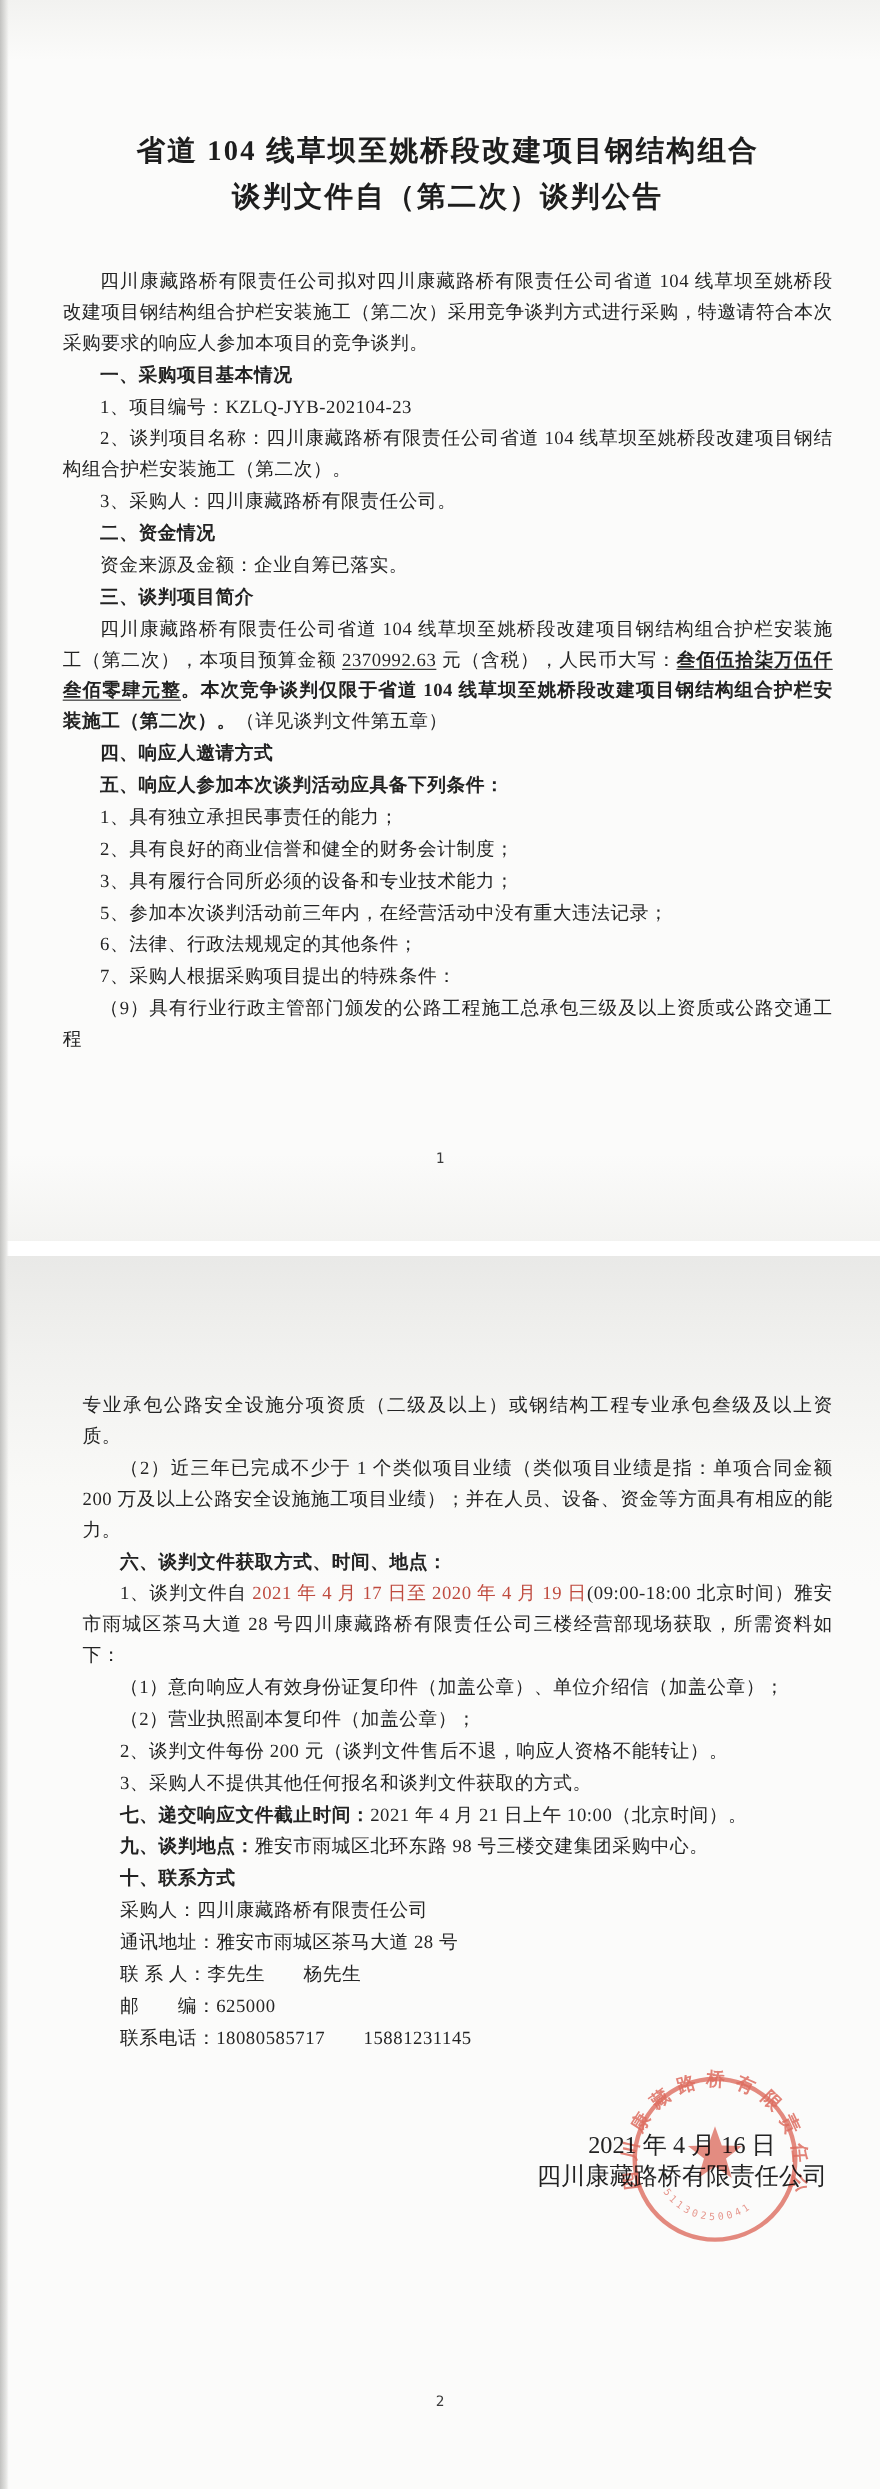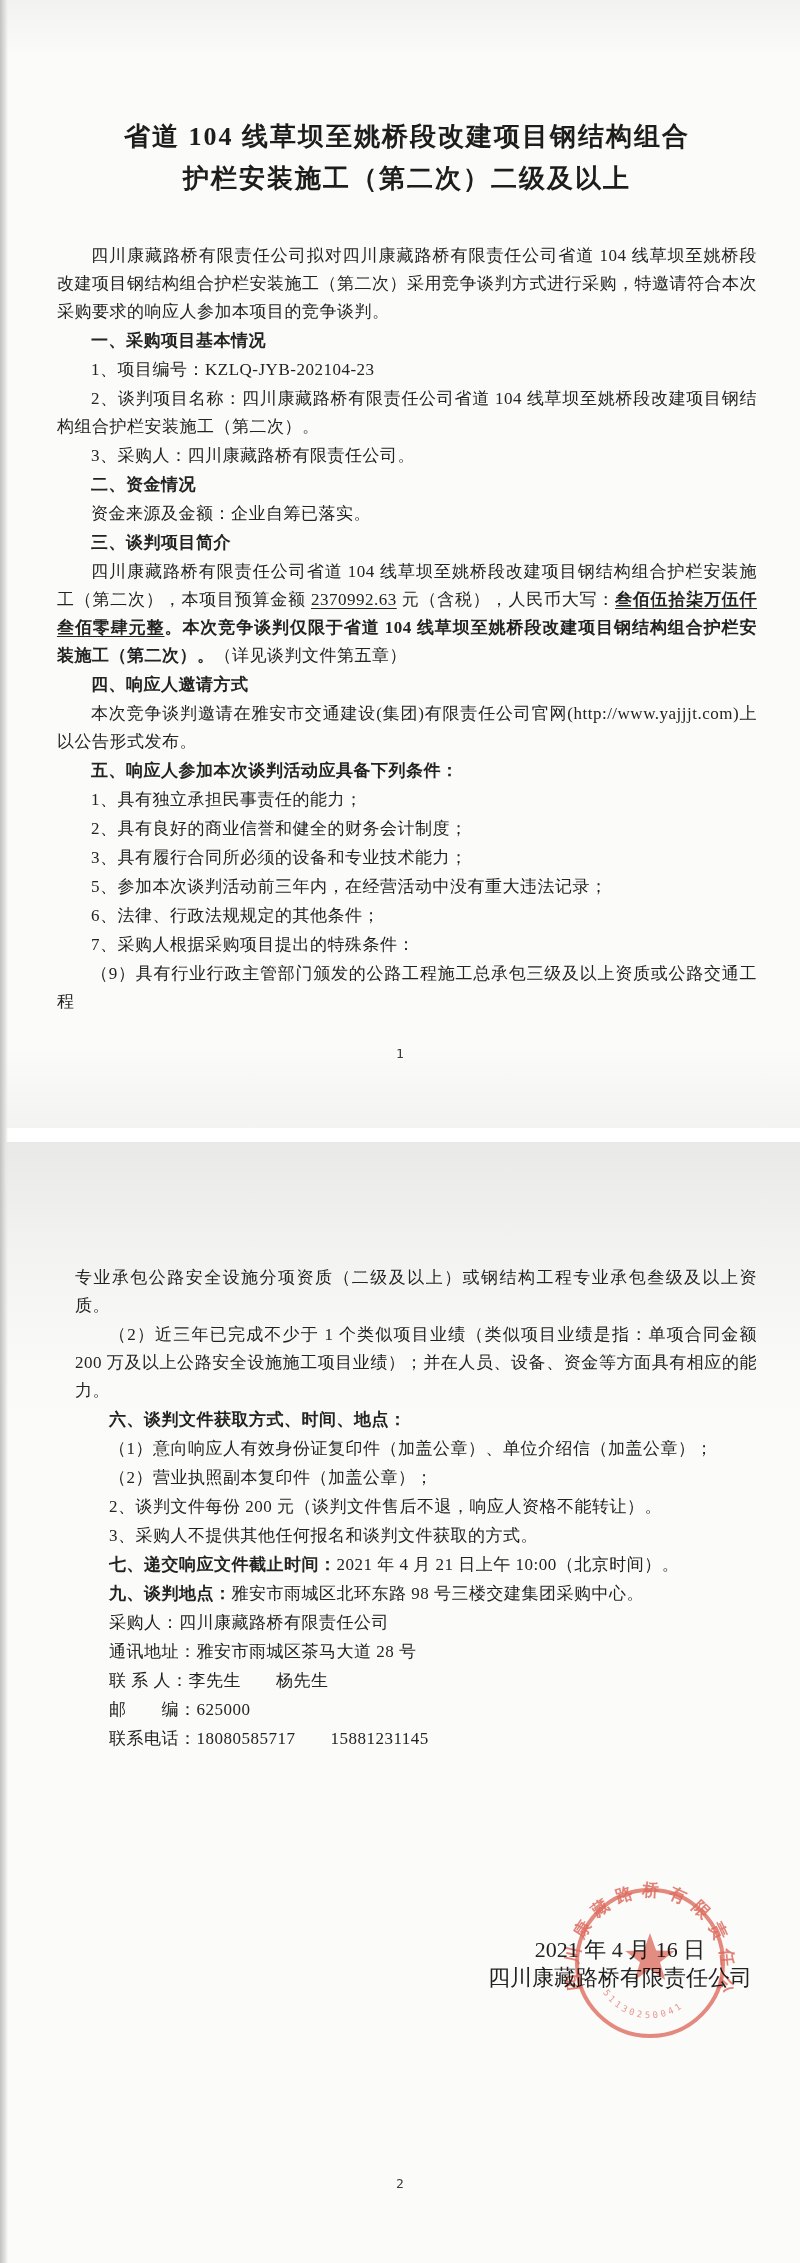--- a/index.html
+++ b/index.html
@@ -70,38 +70,37 @@
 <body>
 
 <div class="scan">
   <div class="edge-strip"></div>
 
   <div class="page page1">
     <div class="col1">
 
       <div class="doc-title">
         <div>省道 104 线草坝至姚桥段改建项目钢结构组合</div>
-        <div>护栏安装施工（第二次）二级及以上</div>
+        <div>谈判文件自（第二次）谈判公告</div>
       </div>
 
       <p class="p first">四川康藏路桥有限责任公司拟对四川康藏路桥有限责任公司省道 104 线草坝至姚桥段改建项目钢结构组合护栏安装施工（第二次）采用竞争谈判方式进行采购，特邀请符合本次采购要求的响应人参加本项目的竞争谈判。</p>
 
       <p class="p b">一、采购项目基本情况</p>
       <p class="p">1、项目编号：KZLQ-JYB-202104-23</p>
       <p class="p">2、谈判项目名称：四川康藏路桥有限责任公司省道 104 线草坝至姚桥段改建项目钢结构组合护栏安装施工（第二次）。</p>
       <p class="p">3、采购人：四川康藏路桥有限责任公司。</p>
 
       <p class="p b">二、资金情况</p>
       <p class="p">资金来源及金额：企业自筹已落实。</p>
 
       <p class="p b">三、谈判项目简介</p>
       <p class="p"><span>四川康藏路桥有限责任公司省道 104 线草坝至姚桥段改建项目钢结构组合护栏安装施工（第二次），本项目预算金额 </span><span class="u">2370992.63</span><span> 元（含税），人民币大写：</span><span class="b u">叁佰伍拾柒万伍仟叁佰零肆元整</span><span class="b">。本次竞争谈判仅限于省道 104 线草坝至姚桥段改建项目钢结构组合护栏安装施工（第二次）。</span><span>（详见谈判文件第五章）</span></p>
 
       <p class="p b">四、响应人邀请方式</p>
-      <p class="p">本次竞争谈判邀请在雅安市交通建设(集团)有限责任公司官网(http://www.yajjjt.com)上以公告形式发布。</p>
 
       <p class="p b">五、响应人参加本次谈判活动应具备下列条件：</p>
       <p class="p">1、具有独立承担民事责任的能力；</p>
       <p class="p">2、具有良好的商业信誉和健全的财务会计制度；</p>
       <p class="p">3、具有履行合同所必须的设备和专业技术能力；</p>
       <p class="p">5、参加本次谈判活动前三年内，在经营活动中没有重大违法记录；</p>
       <p class="p">6、法律、行政法规规定的其他条件；</p>
       <p class="p">7、采购人根据采购项目提出的特殊条件：</p>
       <p class="p">（9）具有行业行政主管部门颁发的公路工程施工总承包三级及以上资质或公路交通工程</p>
     </div>
@@ -111,30 +110,32 @@
 
   <div class="page-gap"></div>
 
   <div class="page page2">
     <div class="col2" style="padding-top:122px;">
 
       <p class="p noindent">专业承包公路安全设施分项资质（二级及以上）或钢结构工程专业承包叁级及以上资质。</p>
       <p class="p">（2）近三年已完成不少于 1 个类似项目业绩（类似项目业绩是指：单项合同金额 200 万及以上公路安全设施施工项目业绩）；并在人员、设备、资金等方面具有相应的能力。</p>
 
       <p class="p b">六、谈判文件获取方式、时间、地点：</p>
+      <p class="p"><span>1、谈判文件自 </span><span class="red">2021 年 4 月 17 日至 2020 年 4 月 19 日</span><span>(09:00-18:00 北京时间）雅安市雨城区茶马大道 28 号四川康藏路桥有限责任公司三楼经营部现场获取，所需资料如下：</span></p>
       <p class="p">（1）意向响应人有效身份证复印件（加盖公章）、单位介绍信（加盖公章）；</p>
       <p class="p">（2）营业执照副本复印件（加盖公章）；</p>
       <p class="p">2、谈判文件每份 200 元（谈判文件售后不退，响应人资格不能转让）。</p>
       <p class="p">3、采购人不提供其他任何报名和谈判文件获取的方式。</p>
 
       <p class="p"><span class="b">七、递交响应文件截止时间：</span><span>2021 年 4 月 21 日上午 10:00（北京时间）。</span></p>
 
 
       <p class="p"><span class="b">九、谈判地点：</span><span>雅安市雨城区北环东路 98 号三楼交建集团采购中心。</span></p>
 
+      <p class="p b">十、联系方式</p>
       <p class="p">采购人：四川康藏路桥有限责任公司</p>
       <p class="p">通讯地址：雅安市雨城区茶马大道 28 号</p>
       <p class="p">联 系 人：李先生　　杨先生</p>
       <p class="p">邮　　编：625000</p>
       <p class="p">联系电话：18080585717　　15881231145</p>
     </div>
   </div>
 
   <div class="sign-block">
     <div>2021 年 4 月 16 日</div>

